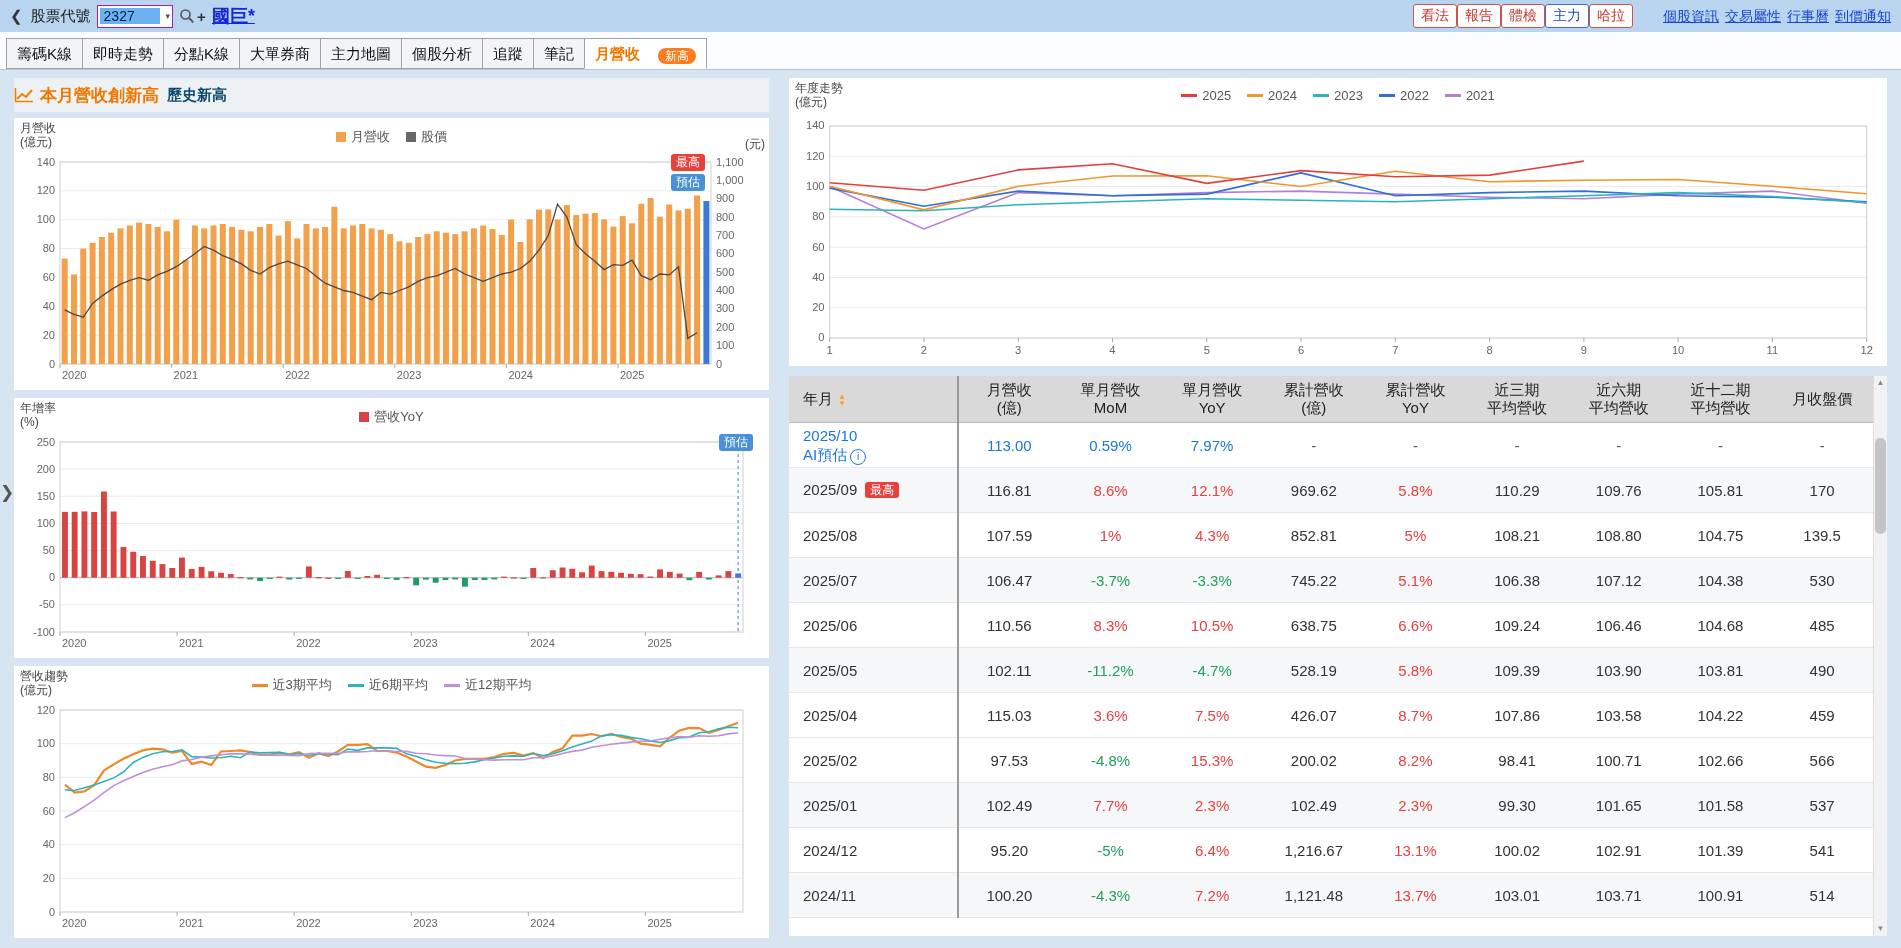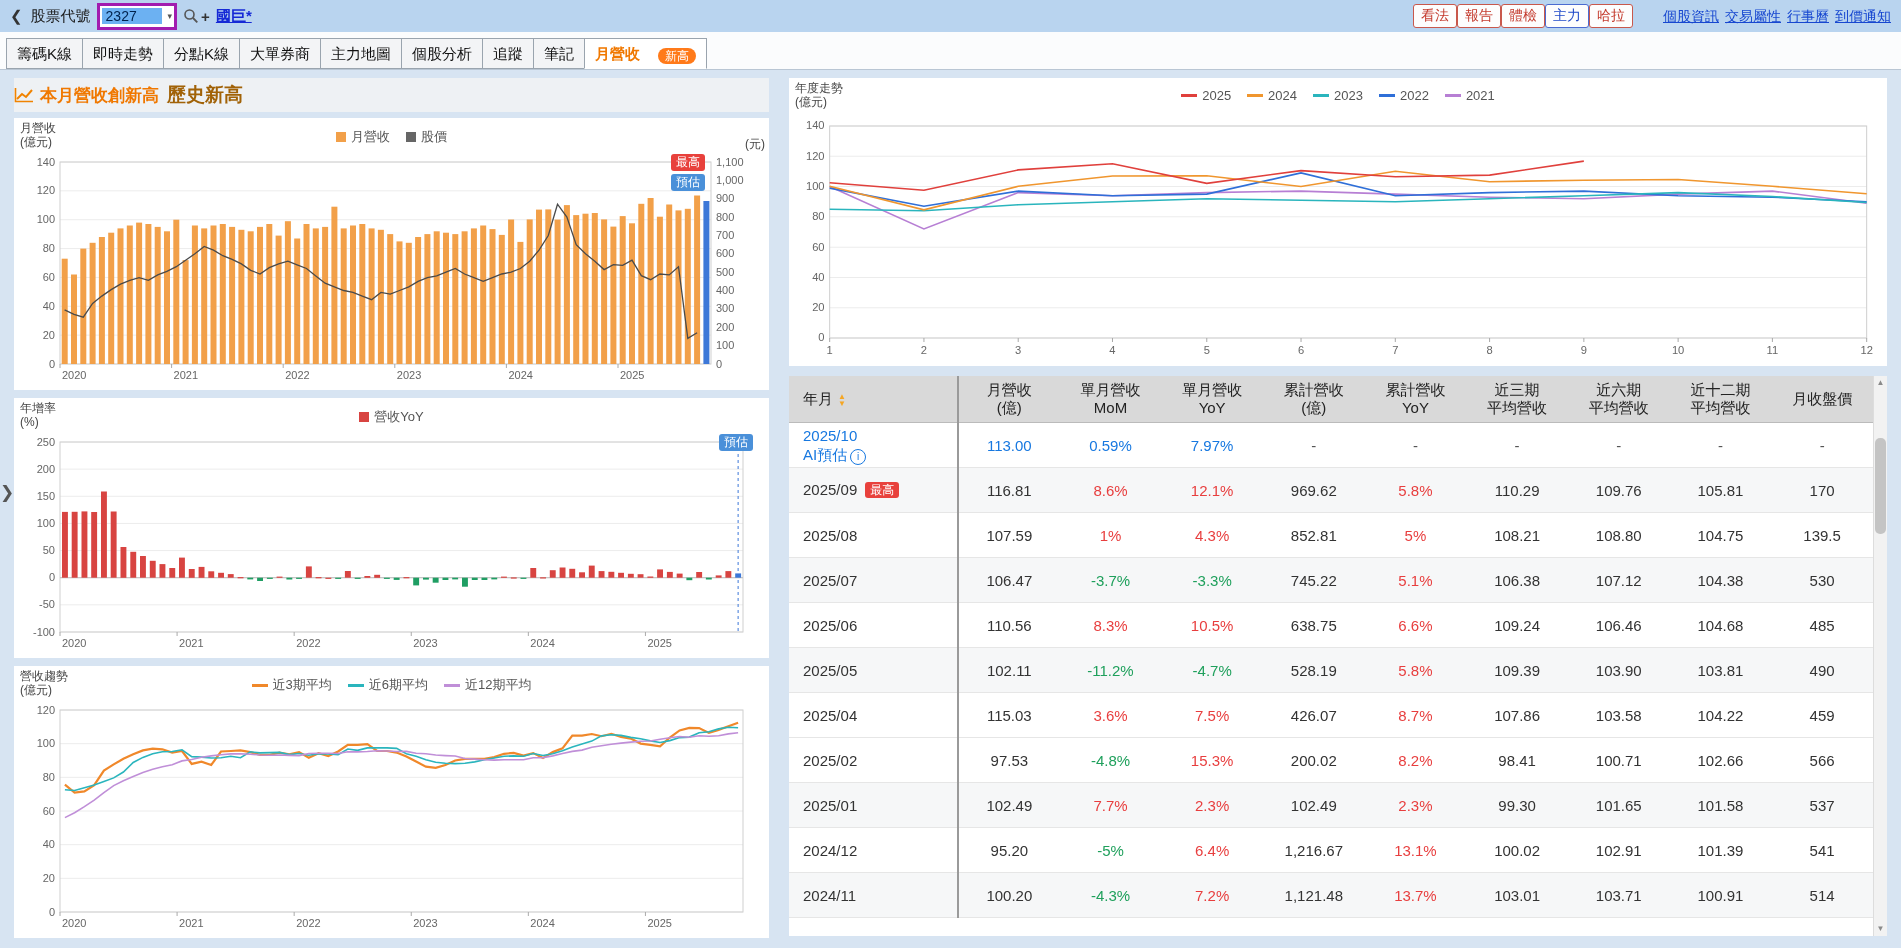--- a/index.html
+++ b/index.html
@@ -4,47 +4,47 @@
 <style>
   html,body{margin:0;padding:0;}
   body{width:1901px;height:948px;overflow:hidden;background:#d7e4f2;
        font-family:"Liberation Sans","DejaVu Sans",sans-serif;color:#222;}
   .app{position:relative;width:1901px;height:948px;}
 
   
   .topbar{height:32px;background:#b9d4ef;display:flex;align-items:center;padding:0 10px;font-size:15px;}
   .back{font-size:15px;color:#333;margin-right:8px;cursor:pointer;}
   .lbl{color:#1a1a1a;margin-right:6px;}
-  .codebox{display:inline-flex;align-items:center;background:#fff;border:3px solid #a21caf;height:21px;padding:0 2px;margin-right:4px;}
+  .codebox{display:inline-flex;align-items:center;background:#fff;border:1px solid #a21caf;height:21px;padding:0 2px;margin-right:4px;}
   .codebox .sel{background:#6cb1f2;color:#00224d;padding:0 4px;font-size:14px;min-width:52px;}
   .codebox .caret{font-size:9px;color:#555;margin-left:6px;}
   .mag{display:inline-flex;align-items:center;margin:0 2px;cursor:pointer;}
   .plus{font-size:15px;color:#333;font-weight:bold;margin:0 6px 0 0;cursor:pointer;}
-  .stockname{color:#1629d6;text-decoration:underline;font-weight:bold;font-size:15px;cursor:pointer;}
+  .stockname{color:#1629d6;text-decoration:underline;font-weight:bold;font-size:18px;cursor:pointer;}
   .tb-right{margin-left:auto;display:flex;align-items:center;gap:24px;}
   .tb-btn{font-size:14px;padding:2px 7px;background:#fdfdfd;border-radius:3px;cursor:pointer;font-family:inherit;}
   .tb-btn.red{color:#c43b2e;border:1px solid #c8584c;}
   .tb-btn.blue{color:#1f49c8;border:1px solid #4b6bd0;}
   .tb-link{color:#1747d0;text-decoration:underline;font-size:14px;margin-left:6px;cursor:pointer;}
 
   
   .tabbar{height:34px;background:#fbfcfd;border-bottom:1px solid #b9c6d4;display:flex;align-items:flex-end;padding:3px 6px 0 6px;}
   .tab{border:1px solid #9aa4ae;background:#f3f4f6;padding:4px 10px;font-size:15px;color:#111;margin-right:-1px;cursor:pointer;display:flex;align-items:flex-end;height:21px;}
   .tab.active{background:#fff;color:#f07800;font-weight:bold;border-bottom:1px solid #fff;}
   .tab-badge{background:#ff7a1a;color:#fff;font-size:12px;font-weight:normal;border-radius:9px;padding:1px 7px;margin-left:18px;line-height:14px;}
 
   
   .content{display:flex;padding:8px 14px 0 14px;gap:20px;}
   .left-col{width:755px;flex:none;}
   .right-col{flex:1;min-width:0;}
 
   .title-strip{background:#eef1f4;height:34px;display:flex;align-items:center;padding-left:0;margin-bottom:6px;}
   .trend-ic{margin-right:6px;}
   .t-orange{color:#f07800;font-weight:bold;font-size:17px;margin-right:8px;}
-  .t-black{color:#a16207;font-weight:bold;font-size:19px;}
+  .t-black{color:#0c4a6e;font-weight:bold;font-size:15px;}
 
   .chart-panel{background:#fff;margin-bottom:8px;position:relative;}
   .chead{position:relative;height:34px;}
   .ytitle{position:absolute;left:6px;top:3px;font-size:12px;color:#444;line-height:14px;}
   .y2title{position:absolute;right:4px;top:18px;font-size:12px;color:#444;}
   .legend{display:flex;justify-content:center;align-items:center;gap:16px;padding-top:10px;font-size:13px;color:#555;}
   .leg-item{display:inline-flex;align-items:center;gap:5px;}
   .leg-sq{width:10px;height:10px;display:inline-block;}
   .leg-line{width:16px;height:3px;display:inline-block;}
   .tk{font-size:11px;fill:#666;}

